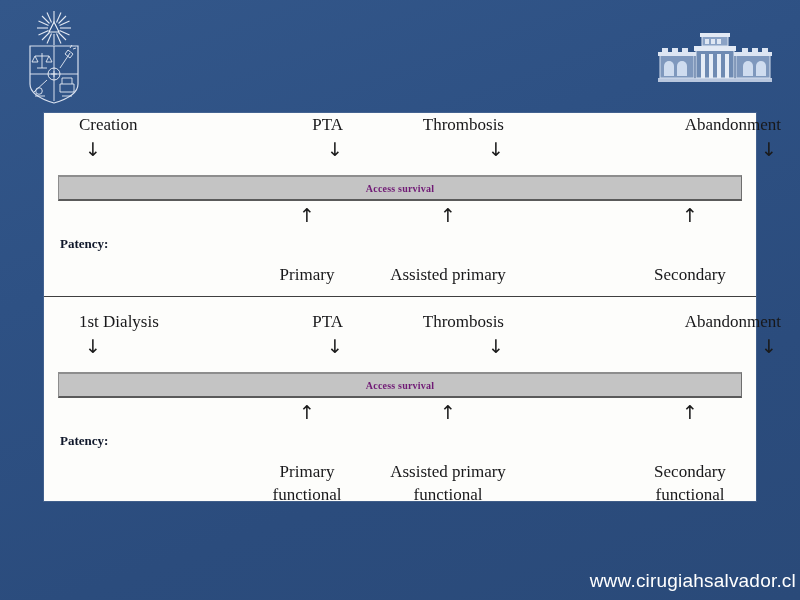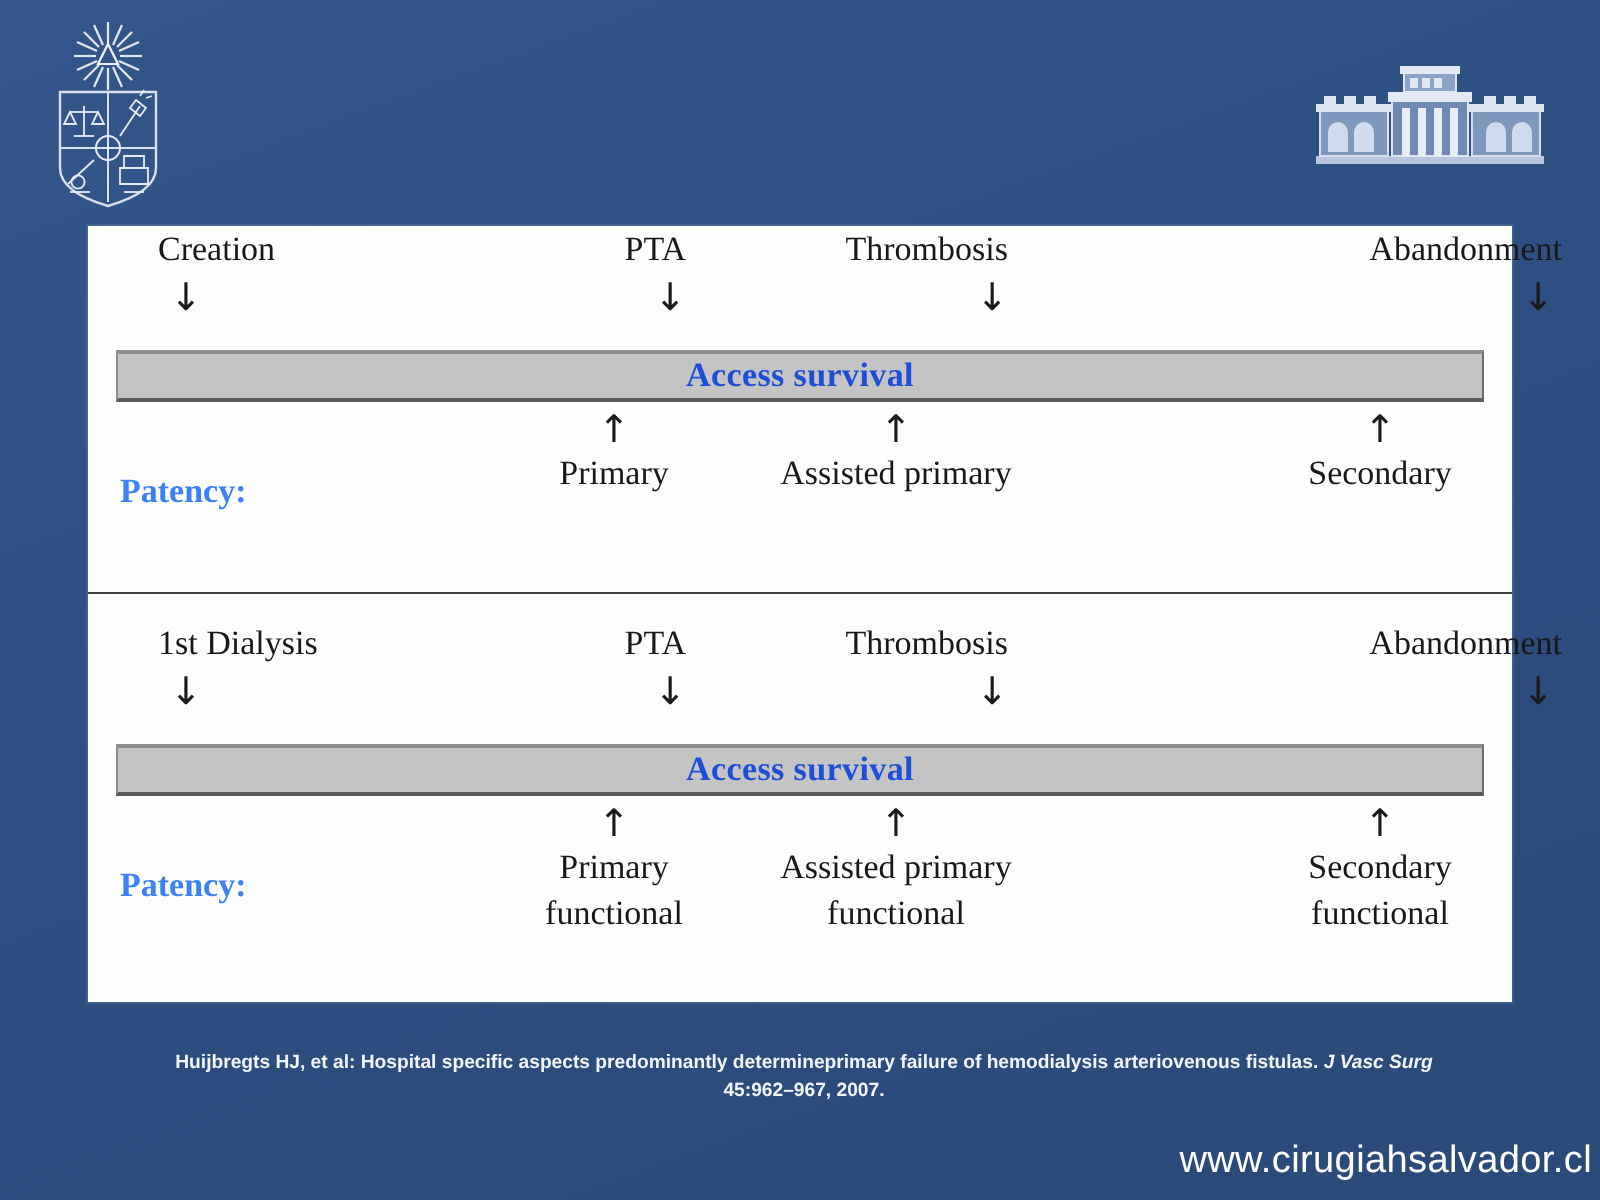--- a/index.html
+++ b/index.html
@@ -101,56 +101,56 @@
     border-left: 1px solid #8d8d8d;
     border-right: 1px solid #6e6e6e;
     box-sizing: border-box;
     display: flex;
     align-items: center;
     justify-content: center;
   }
   .survival-bar span {
     font-family: "Liberation Serif", serif;
     font-weight: bold;
-    font-size: 17px;
-    color: #1d4ed8;
+    font-size: 10px;
+    color: #701a75;
     letter-spacing: 0.2px;
   }
 
   
   .patency-row {
     position: absolute;
     left: 0;
     width: 100%;
   }
   .patency-label {
     position: absolute;
     left: 16px;
     font-family: "Liberation Serif", serif;
     font-weight: bold;
-    font-size: 17px;
-    color: #3b82f6;
+    font-size: 13px;
+    color: #0f172a;
     white-space: nowrap;
   }
   .pt {
     position: absolute;
     text-align: center;
     font-family: "Liberation Serif", serif;
     font-size: 17px;
     color: #18181a;
     white-space: nowrap;
   }
   .pt .arw {
     display: block;
     font-family: "DejaVu Sans", sans-serif;
     font-size: 19px;
     line-height: 20px;
     color: #1a1a1a;
   }
-  .pt .lbl { display: block; line-height: 23px; }
+  .pt .lbl { display: block; line-height: 23px; margin-top: 38px; }
   .pt .sub { display: block; line-height: 24px; }
 
   
   #citation {
     position: absolute;
     left: 52px;
     top: 525px;
     width: 700px;
     text-align: center;
     color: #f2f5fa;
@@ -375,20 +375,16 @@
         </div>
         <div class="pt" style="left:586px; top:0; width:120px;">
           <span class="arw">↑</span>
           <span class="lbl">Secondary</span>
           <span class="sub">functional</span>
         </div>
       </div>
     </div>
   </div>
 
-  <div id="citation">
-    <span>Huijbregts HJ, et al: Hospital specific aspects predominantly determineprimary failure of hemodialysis arteriovenous fistulas. </span><span class="journal">J Vasc Surg</span><br>
-    <span>45:962–967,  2007.</span>
-  </div>
 
   <div id="site">www.cirugiahsalvador.cl</div>
 
 </div>
 
 </body></html>

